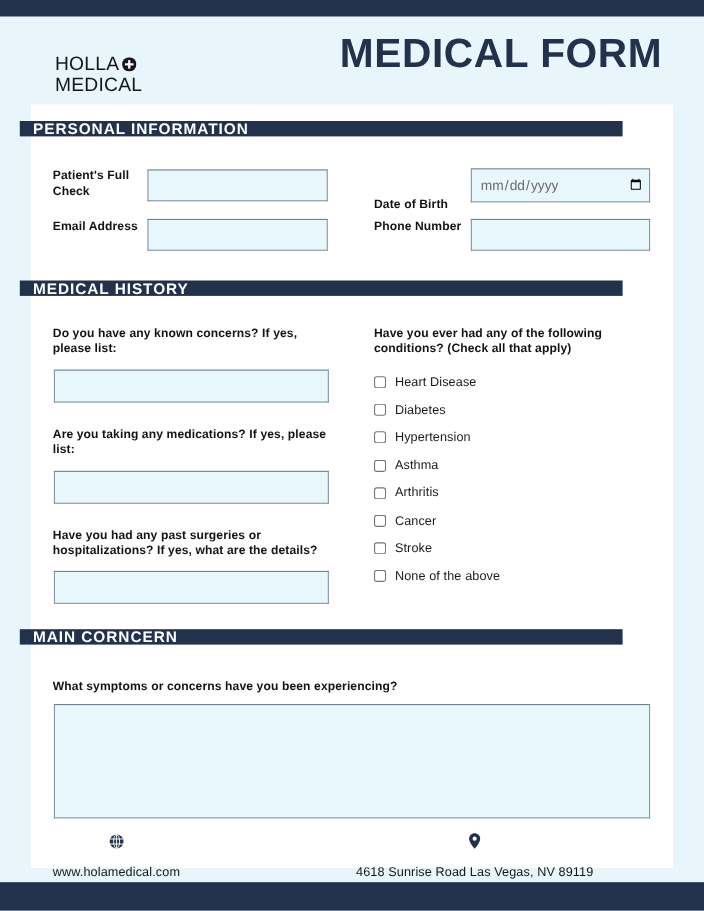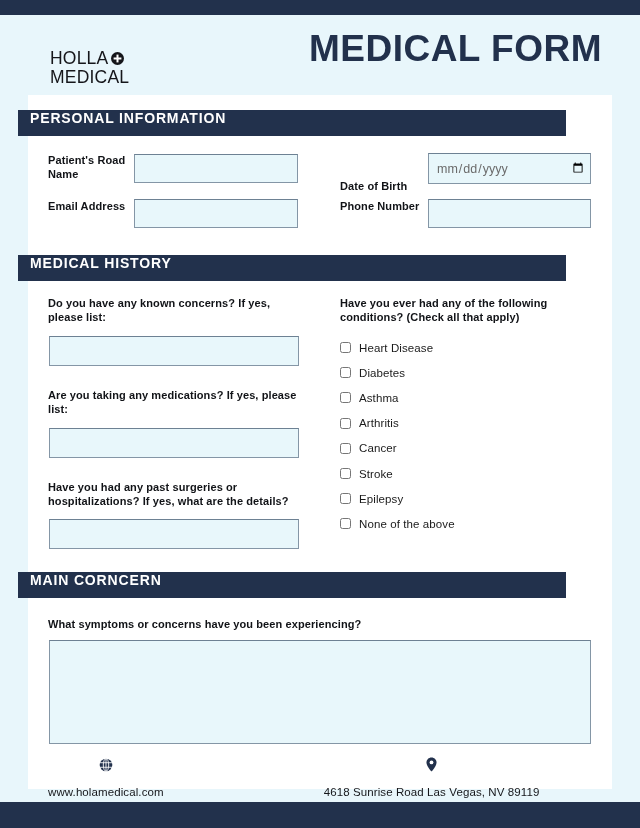--- a/index.html
+++ b/index.html
@@ -77,24 +77,24 @@
     font-size: 37px;
     font-weight: 700;
     letter-spacing: .5px;
   }
 
   
   .section-bar {
     position: absolute;
     left: 18px;
     width: 548px;
-    height: 26px;
+    height: 14px;
     background: #22314c;
     display: flex;
-    align-items: flex-start;
+    align-items: center;
     padding-left: 12px;
   }
   .section-bar span {
     color: #ffffff;
     font-size: 14px;
     font-weight: 600;
     letter-spacing: .85px;
   }
 
   
@@ -222,21 +222,21 @@
   </div>
   <div class="form-title">MEDICAL FORM</div>
 </div>
 
 <div class="card"></div>
 
 <div class="section-bar" id="personal-bar">
   <span>PERSONAL INFORMATION</span>
 </div>
 
-<div class="lbl pi-label-1">Patient's Road Name</div>
+<div class="lbl pi-label-1">Patient's Full Check</div>
 <input class="fld pi-input-1" type="text" style="">
 
 <div class="lbl pi-label-2">Date of Birth</div>
 <input class="fld pi-input-2" type="date" style="">
 
 <div class="lbl pi-label-3">Email Address</div>
 <input class="fld pi-input-3" type="text" style="">
 
 <div class="lbl pi-label-4">Phone Number</div>
 <input class="fld pi-input-4" type="text" style="">
@@ -258,38 +258,38 @@
 <div class="cond-list" id="conditions-list">
     <div class="cond-item">
       <input type="checkbox" id="cond-0" style="">
       <label for="cond-0">Heart Disease</label>
     </div>
     <div class="cond-item">
       <input type="checkbox" id="cond-1" style="">
       <label for="cond-1">Diabetes</label>
     </div>
     <div class="cond-item">
+      <input type="checkbox" id="cond-2" style="">
+      <label for="cond-2">Hypertension</label>
+    </div>
+    <div class="cond-item">
       <input type="checkbox" id="cond-3" style="">
       <label for="cond-3">Asthma</label>
     </div>
     <div class="cond-item">
       <input type="checkbox" id="cond-4" style="">
       <label for="cond-4">Arthritis</label>
     </div>
     <div class="cond-item">
       <input type="checkbox" id="cond-5" style="">
       <label for="cond-5">Cancer</label>
     </div>
     <div class="cond-item">
       <input type="checkbox" id="cond-6" style="">
       <label for="cond-6">Stroke</label>
-    </div>
-    <div class="cond-item">
-      <input type="checkbox" id="cond-7" style="">
-      <label for="cond-7">Epilepsy</label>
     </div>
     <div class="cond-item">
       <input type="checkbox" id="cond-8" style="">
       <label for="cond-8">None of the above</label>
     </div>
   </div>
 
 <div class="section-bar" id="concern-bar">
   <span>MAIN CORNCERN</span>
 </div>

